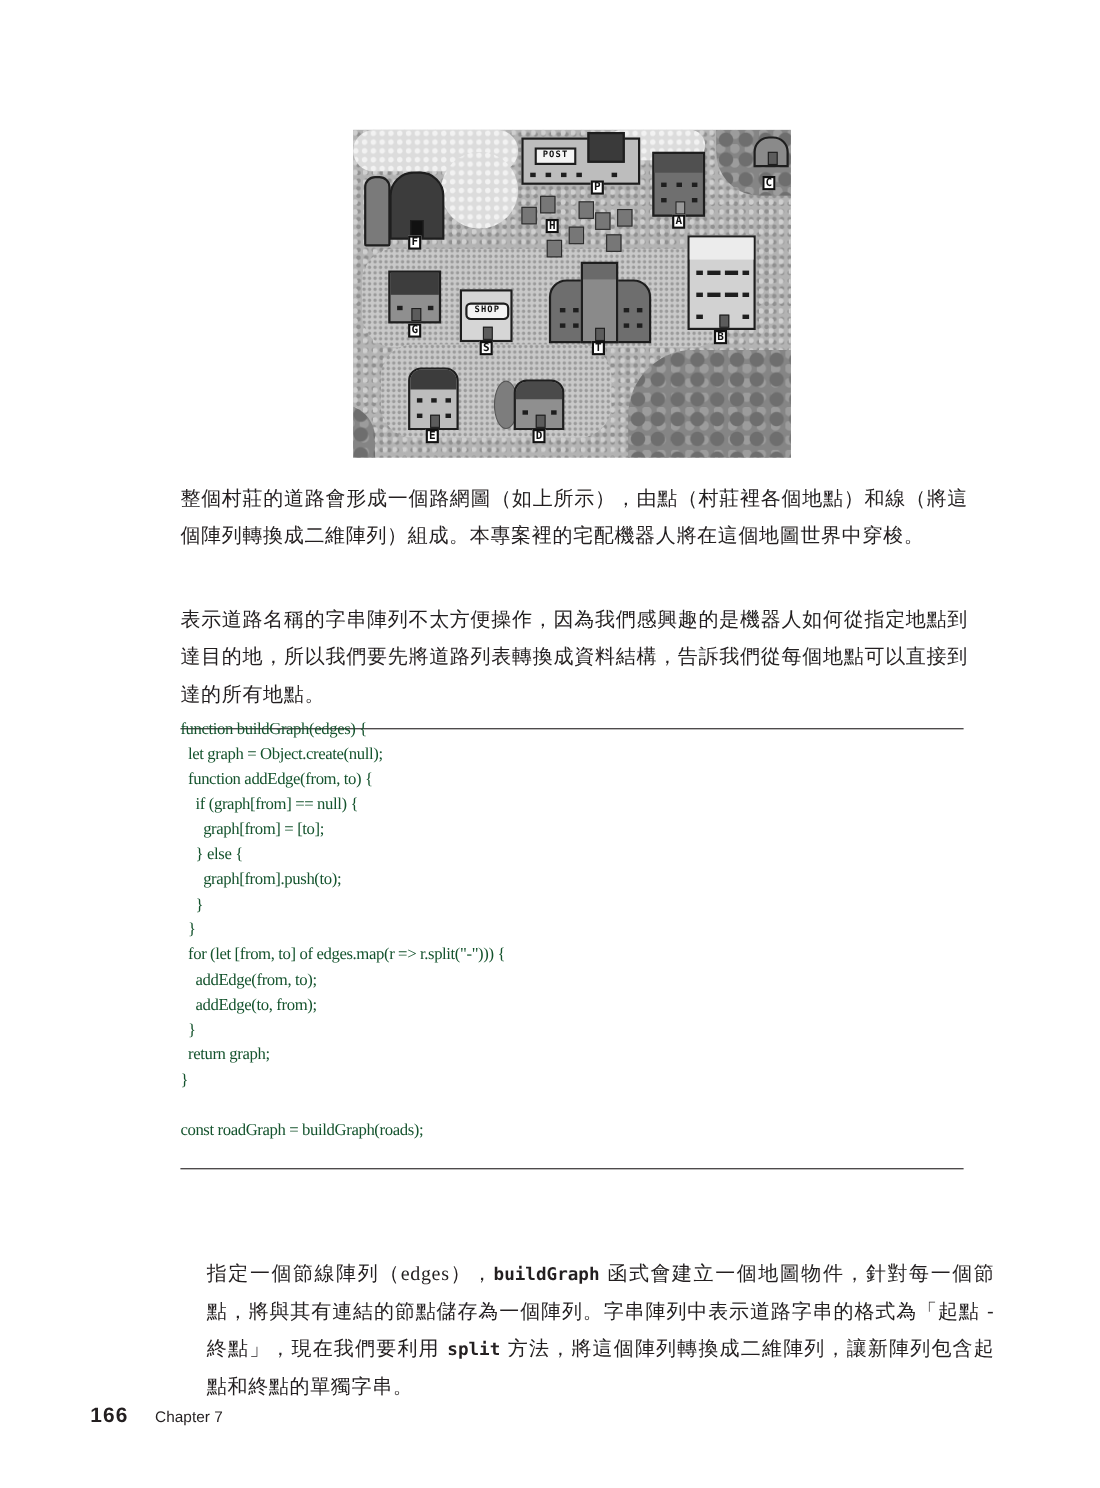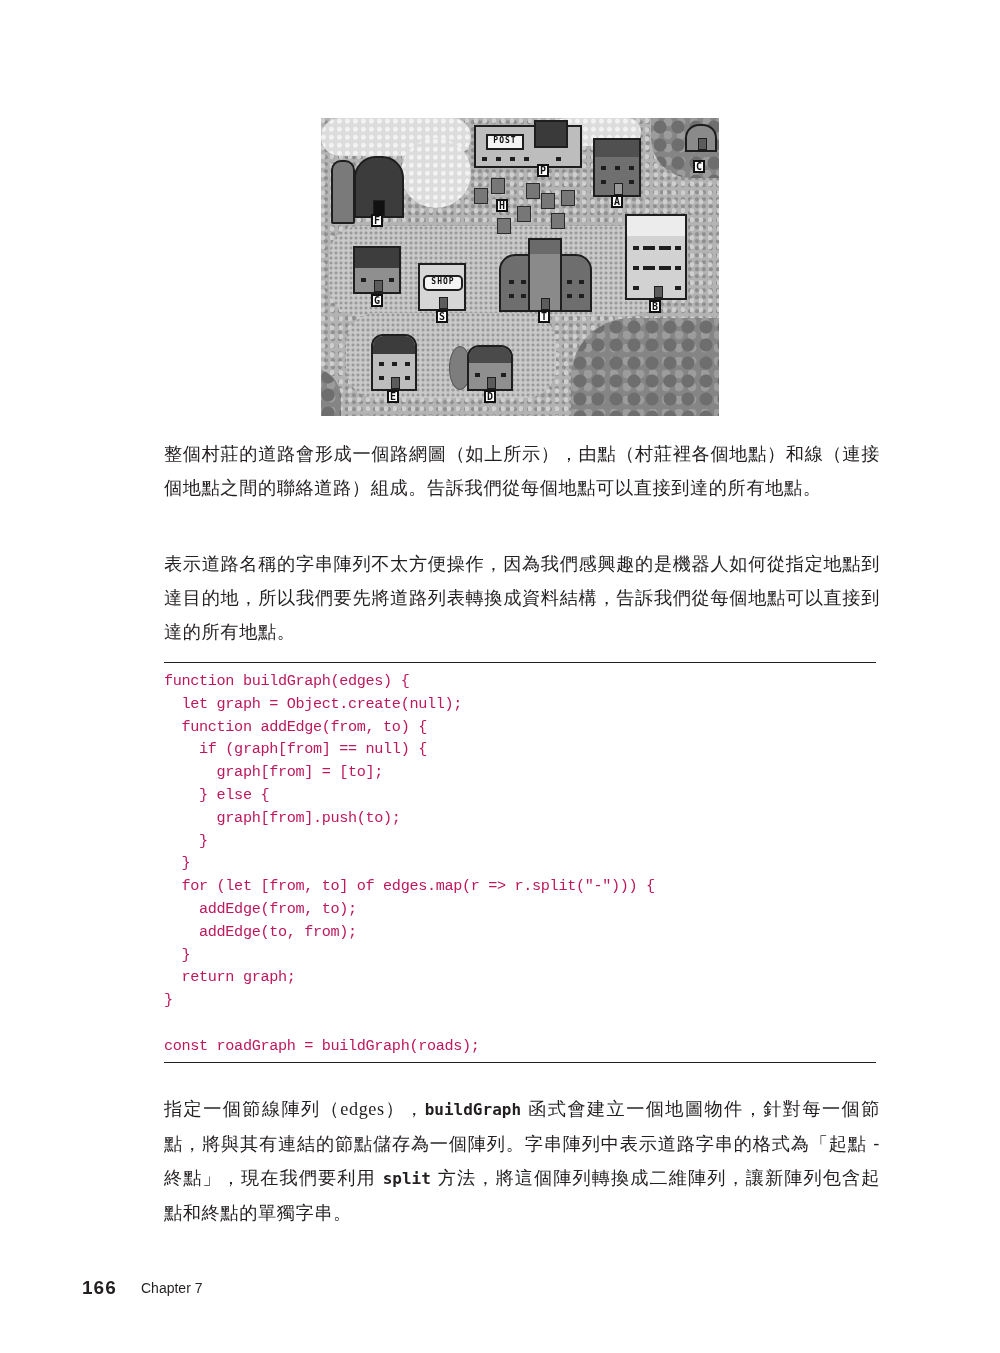--- a/index.html
+++ b/index.html
@@ -41,23 +41,23 @@
   .map .tree { position:absolute; border-radius:50%; background:#7d7d7d; border:1px solid #555; }
 
   
   .para { position:absolute; left:164px; width:716px; font-size:18.2px; line-height:34px;
           letter-spacing:0.6px; color:#231f20; margin:0; text-align:justify; }
   .code-inline { font-family:"DejaVu Sans Mono", "Liberation Mono", monospace; font-weight:bold; font-size:16px; letter-spacing:0; }
   .latin { font-family:"Liberation Serif", serif; }
 
   
   .rule { position:absolute; left:164px; width:712px; height:0; border-top:1.6px solid #231f20; }
-  .code { position:absolute; left:164px; top:670px; width:712px; margin:0;
-          font-family:Liberation Mono, monospace; font-size:15.2px; line-height:22.8px;
-          color:#be185d; white-space:pre; letter-spacing:-0.35px; }
+  .code { position:absolute; left:164px; top:652px; width:712px; margin:0;
+          font-family:Liberation Serif, serif; font-size:15.2px; line-height:22.8px;
+          color:#14532d; white-space:pre; letter-spacing:-0.35px; }
 
   
   .pagenum { position:absolute; left:82px; top:1277px; font-family:"Liberation Sans", sans-serif;
              font-weight:bold; font-size:19px; letter-spacing:1px; color:#231f20; }
   .chapter { position:absolute; left:141px; top:1280px; font-family:"Liberation Sans", sans-serif;
              font-size:14px; color:#231f20; }
 </style>
 </head>
 <body>
 
@@ -175,21 +175,21 @@
   <div class="tree" style="left:128px;top:228px;width:20px;height:42px;"></div>
   <div class="bld" style="left:146px;top:227px;width:46px;height:46px;background:#8f8f8f;border-radius:12px 12px 0 0;">
     <div class="roof" style="height:16px;background:#4a4a4a;border-radius:10px 10px 0 0;"></div>
     <div class="win" style="left:6px;top:26px;"></div>
     <div class="win" style="left:32px;top:26px;"></div>
     <div class="door" style="left:18px;"></div>
   </div>
   <span class="lbl" style="left:163px;top:272px;">D</span>
 </div>
 
-<p class="para" style="top:437px;">整個村莊的道路會形成一個路網圖（如上所示），由點（村莊裡各個地點）和線（連接個地點之間的聯絡道路）組成。告訴我們從每個地點可以直接到達的所有地點。</p>
+<p class="para" style="top:437px;">整個村莊的道路會形成一個路網圖（如上所示），由點（村莊裡各個地點）和線（將這個陣列轉換成二維陣列）組成。本專案裡的宅配機器人將在這個地圖世界中穿梭。</p>
 
 <p class="para" style="top:547px;">表示道路名稱的字串陣列不太方便操作，因為我們感興趣的是機器人如何從指定地點到達目的地，所以我們要先將道路列表轉換成資料結構，告訴我們從每個地點可以直接到達的所有地點。</p>
 
 <div class="rule" style="top:662px;"></div>
 <pre class="code"><span>function buildGraph(edges) {</span>
 <span>  let graph = Object.create(null);</span>
 <span>  function addEdge(from, to) {</span>
 <span>    if (graph[from] == null) {</span>
 <span>      graph[from] = [to];</span>
 <span>    } else {</span>
@@ -199,16 +199,16 @@
 <span>  for (let [from, to] of edges.map(r =&gt; r.split("-"))) {</span>
 <span>    addEdge(from, to);</span>
 <span>    addEdge(to, from);</span>
 <span>  }</span>
 <span>  return graph;</span>
 <span>}</span>
 <span></span>
 <span>const roadGraph = buildGraph(roads);</span></pre>
 <div class="rule" style="top:1062px;"></div>
 
-<p class="para" style="top:1092px;"><span>指定一個節線陣列（</span><span class="latin">edges</span><span>），</span><span class="code-inline">buildGraph</span><span> 函式會建立一個地圖物件，針對每一個節點，將與其有連結的節點儲存為一個陣列。字串陣列中表示道路字串的格式為「起點 - 終點」，現在我們要利用 </span><span class="code-inline">split</span><span> 方法，將這個陣列轉換成二維陣列，讓新陣列包含起點和終點的單獨字串。</span></p>
+<p class="para" style="top:1141px;margin-left:24px;"><span>指定一個節線陣列（</span><span class="latin">edges</span><span>），</span><span class="code-inline">buildGraph</span><span> 函式會建立一個地圖物件，針對每一個節點，將與其有連結的節點儲存為一個陣列。字串陣列中表示道路字串的格式為「起點 - 終點」，現在我們要利用 </span><span class="code-inline">split</span><span> 方法，將這個陣列轉換成二維陣列，讓新陣列包含起點和終點的單獨字串。</span></p>
 
 <div class="pagenum">166</div>
 <div class="chapter">Chapter 7</div>
 
 </body></html>

